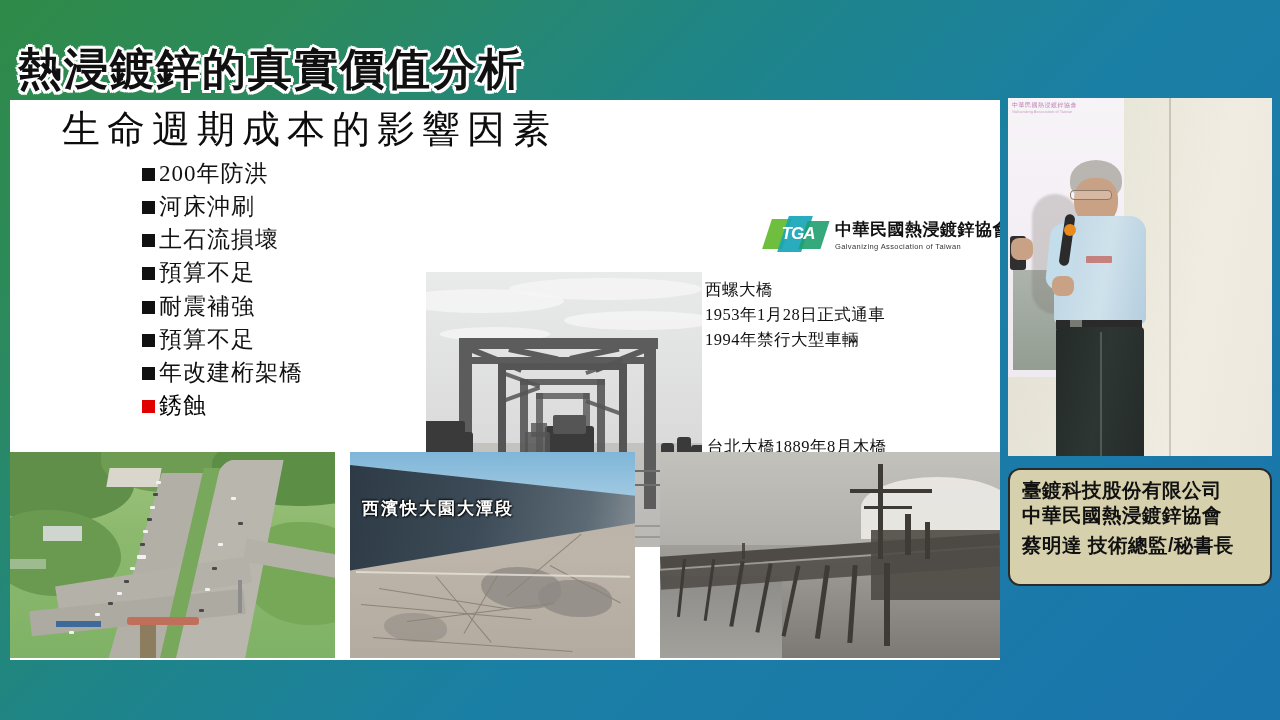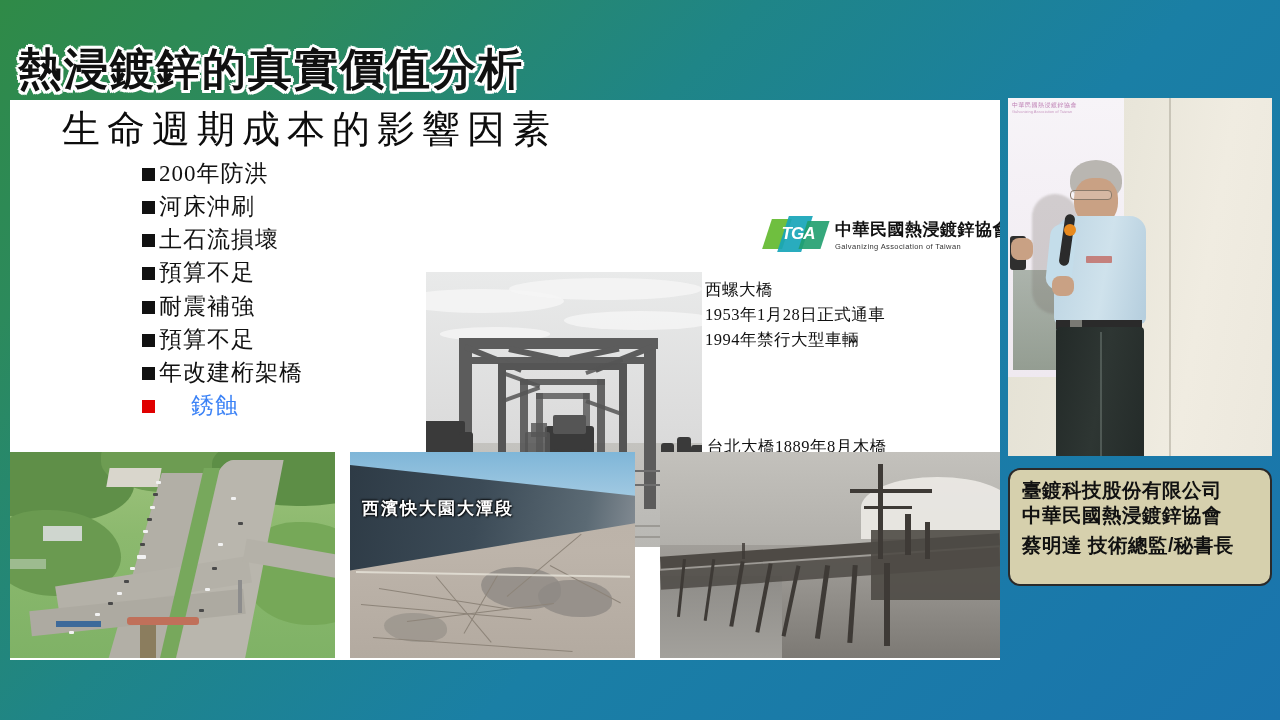--- a/index.html
+++ b/index.html
@@ -48,21 +48,21 @@
   .bullet{
     display:flex;align-items:flex-start;
     font-family:"Liberation Serif","DejaVu Serif",serif;
     font-size:23px;color:#111;margin-bottom:9px;line-height:1.05;
     letter-spacing:1px;white-space:nowrap;
   }
   .bullet .mk{
     display:inline-block;width:13px;height:13px;background:#111;
     margin-right:4px;margin-top:6px;flex:0 0 auto;
   }
-  .bullet.rust{color:#3b82f6;gap:32px;}
+  .bullet.rust{color:#000000;}
   .bullet.rust .mk{background:#e00000;}
 
   
   .tga{
     position:absolute;left:757px;top:112px;width:246px;height:44px;
     display:flex;align-items:center;
   }
   .tga-mark{position:relative;width:62px;height:38px;flex:0 0 auto;}
   .tga-mark i{position:absolute;display:block;}
   .tga-p1{left:0;top:4px;width:20px;height:30px;background:#6fbf3f;transform:skewX(-18deg);}

